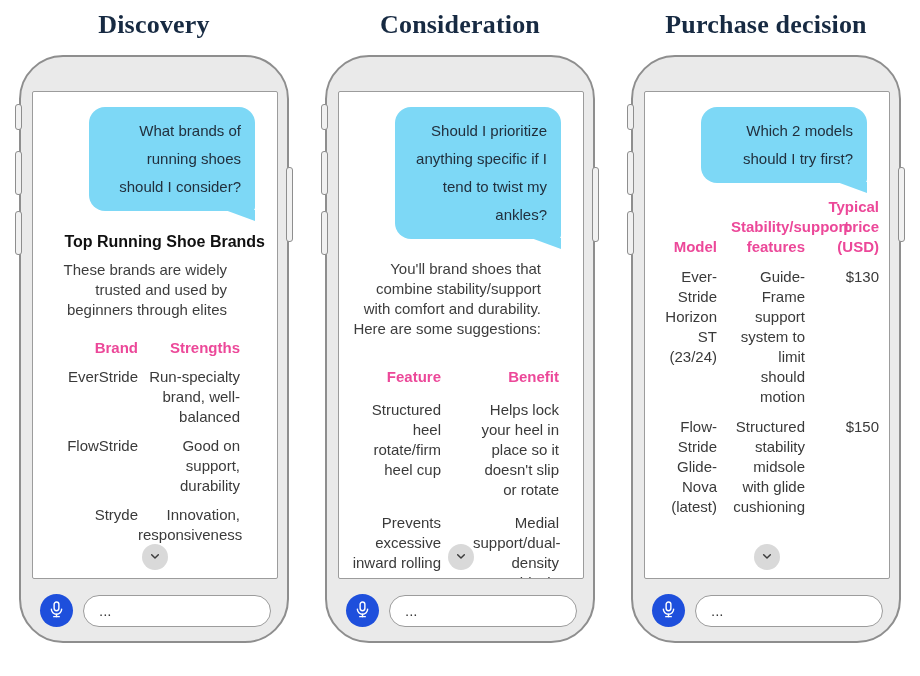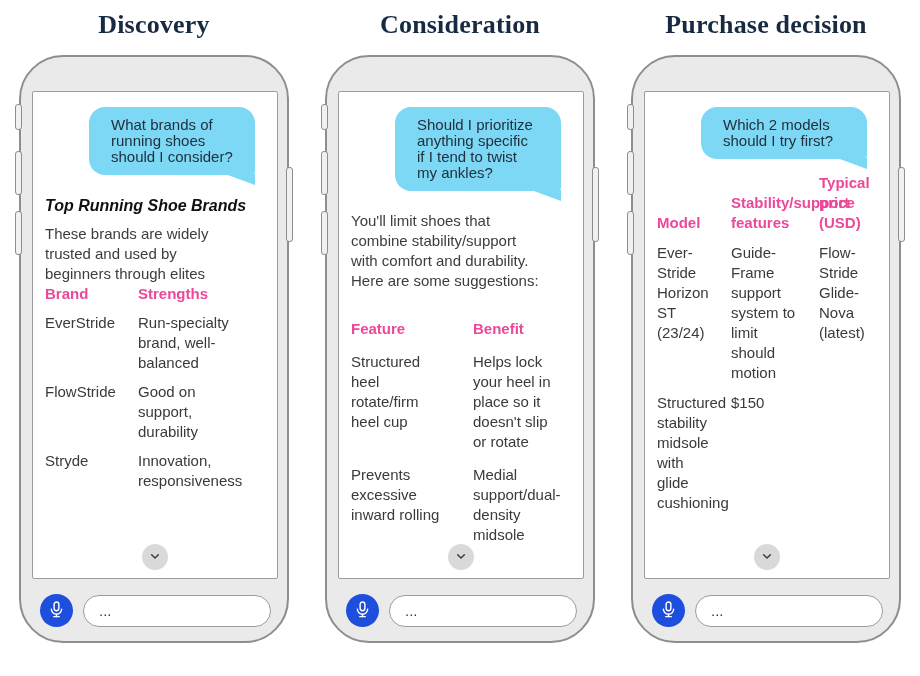--- a/index.html
+++ b/index.html
@@ -1,21 +1,21 @@
 <!DOCTYPE html>
 <html style="--bubble-blue: #7dd8f6; --mic-button-blue: #1e4fdc; --title-navy: #172a42;"><head>
 <meta charset="utf-8">
 <style>
   html,body { margin:0; padding:0; }
   body {
     width:920px; height:676px; background:#ffffff;
     font-family:"Liberation Sans", sans-serif; overflow:hidden;
   }
   .row { display:flex; justify-content:center; padding-top:6px; }
-  .col { width:306px; display:flex; flex-direction:column; align-items:center; }
+  .col { width:306px; display:flex; flex-direction:column; align-items:center;text-align:right; }
   .stage-title {
     font-family:"Liberation Serif", serif; font-size:26px; font-weight:bold;
     color:var(--title-navy,#172a42); margin:2px 0 13px; line-height:34px; letter-spacing:0.2px;
   }
   .phone {
     position:relative; width:270px; height:588px; background:#eaeaea;
     border:2px solid #8e8e8e; border-radius:44px; box-sizing:border-box;
   }
   .screen {
     position:absolute; left:11px; top:34px; width:246px; height:488px;
@@ -25,37 +25,37 @@
   .sb {
     position:absolute; width:7px; background:#f1f1f1;
     border:1.5px solid #8e8e8e; border-radius:3px; box-sizing:border-box;
   }
   .sb-l1 { left:-6px; top:47px;  height:26px; }
   .sb-l2 { left:-6px; top:94px;  height:44px; }
   .sb-l3 { left:-6px; top:154px; height:44px; }
   .sb-r  { right:-6px; top:110px; height:75px; }
 
   .bubble {
-    position:relative; margin:15px 22px 0 56px; padding:10px 22px;
+    position:relative; margin:15px 22px 0 56px; padding:10px 14px;
     background:var(--bubble-blue,#7dd8f6);
     border-radius:16px 16px 4px 16px;
-    font-size:15px; line-height:16px; color:#22303e;
+    font-size:15px; line-height:28px; color:#22303e;
   }
   .bubble::after {
     content:""; position:absolute; right:0; bottom:-10px; width:30px; height:11px;
     background:var(--bubble-blue,#7dd8f6);
     clip-path:polygon(0 0, 100% 0, 100% 100%);
   }
 
   .content { padding:0 12px; }
-  .heading { margin:20px 0 0; font-size:16px; font-weight:bold; color:#101010; line-height:21px;font-style:italic; }
+  .heading { margin:20px 0 0; font-size:16px; font-weight:bold; color:#101010; line-height:21px; }
   .para { margin:8px 0 0; font-size:15px; line-height:20px; color:#3d3d3d; max-width:182px; }
   .p2 .para { margin-top:20px; max-width:190px; }
 
-  .tbl { display:grid; font-size:15px; line-height:20px; color:#3a3a3a; }
+  .tbl { display:grid; margin-top:18px; font-size:15px; line-height:20px; color:#3a3a3a; }
   .tbl .th { font-weight:bold; color:#ec4899; }
   .p1 .tbl { grid-template-columns:93px 102px; row-gap:9px; }
   .p2 .tbl { grid-template-columns:90px 86px; column-gap:32px; row-gap:13px; margin-top:28px; }
   .p3 .tbl { grid-template-columns:60px 74px 60px; column-gap:14px; row-gap:10px; margin-top:14px; }
   .p3 .tbl .th { align-self:end; }
 
   .scroll-btn {
     position:absolute; left:50%; bottom:8px; transform:translateX(-50%);
     width:26px; height:26px; border-radius:50%; background:#d9d9d9; border:none;
     display:flex; align-items:center; justify-content:center; padding:0; cursor:pointer;
@@ -136,21 +136,21 @@
     <div class="phone">
       <div class="sb sb-l1"></div>
       <div class="sb sb-l2"></div>
       <div class="sb sb-l3"></div>
       <div class="sb sb-r"></div>
       <div class="screen">
         <div class="bubble">
           <span>Should I prioritize anything specific if I tend to twist my ankles?</span>
         </div>
         <div class="content">
-          <p class="para">You'll limit shoes that combine stability/support with comfort and durability. Here are some suggestions:</p>
+          <p class="para">You'll brand shoes that combine stability/support with comfort and durability. Here are some suggestions:</p>
           <div class="tbl">
             <div class="th">Feature</div>
             <div class="th">Benefit</div>
             <div>Structured heel rotate/firm heel cup</div>
             <div>Helps lock your heel in place so it doesn't slip or rotate</div>
             <div>Prevents excessive inward rolling</div>
             <div>Medial support/dual-density midsole</div>
           </div>
         </div>
         <button class="scroll-btn">
@@ -190,20 +190,21 @@
         <div class="bubble">
           <span>Which 2 models should I try first?</span>
         </div>
         <div class="content">
           <div class="tbl">
             <div class="th">Model</div>
             <div class="th">Stability/support features</div>
             <div class="th">Typical price (USD)</div>
             <div>Ever-Stride Horizon ST (23/24)</div>
             <div>Guide-Frame support system to limit should motion</div>
+            <div>$130</div>
             <div>Flow-Stride Glide-Nova (latest)</div>
             <div>Structured stability midsole with glide cushioning</div>
             <div>$150</div>
           </div>
         </div>
         <button class="scroll-btn">
           <span>
             <svg viewBox="0 0 24 24" width="16" height="16" fill="none" stroke="#3c3c3c" stroke-width="2.2" stroke-linecap="round" stroke-linejoin="round">
                 <polyline points="7,10 12,15 17,10"></polyline>
               </svg>

